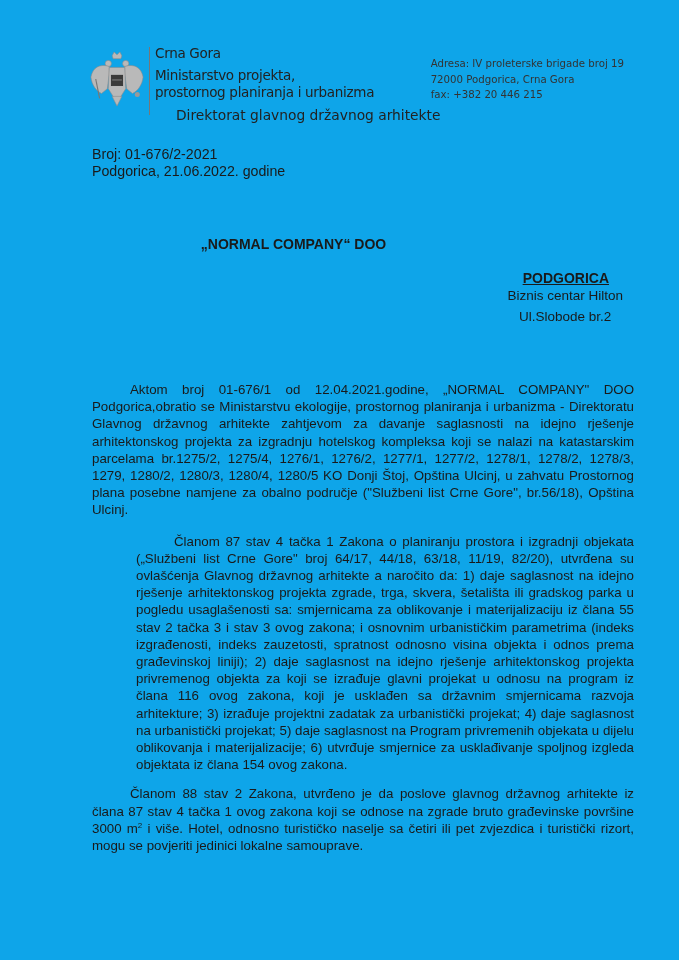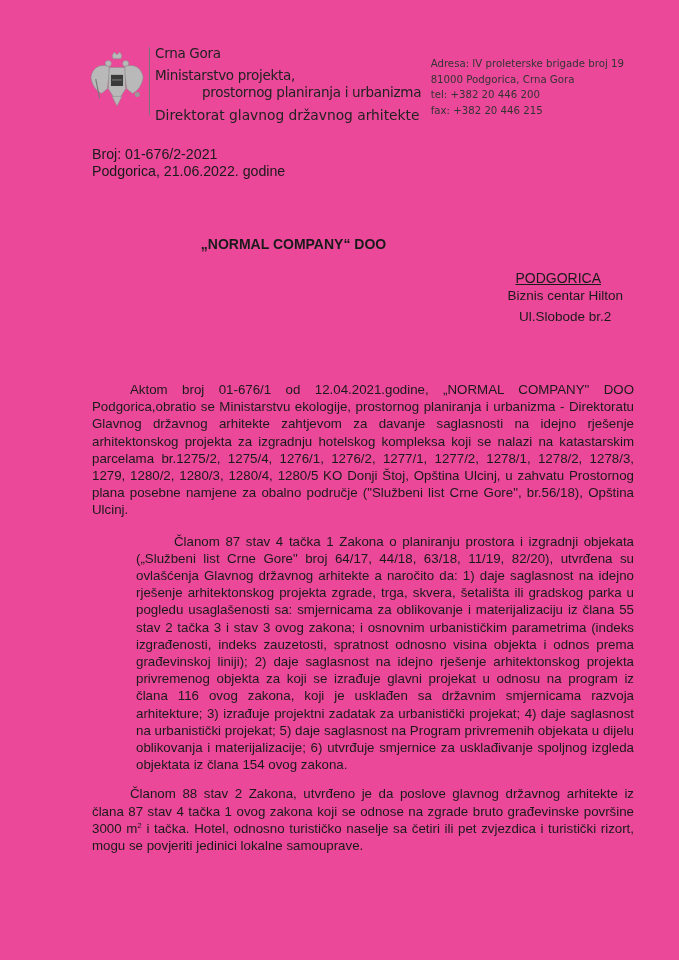--- a/index.html
+++ b/index.html
@@ -1,39 +1,39 @@
 <!DOCTYPE html>
 <html><head>
 <meta charset="utf-8">
 <style>
   html, body { margin: 0; padding: 0; background: #ffffff; }
   body { width: 679px; height: 960px; position: relative; overflow: hidden; color: #1a1a1a; }
-  .page { position: absolute; left: 0; top: 0; width: 679px; height: 960px; background: #ec4899; }
+  .page { position: absolute; left: 0; top: 0; width: 679px; height: 960px; background: #0ea5e9; }
 
   
   .emblem { position: absolute; left: 88px; top: 50px; width: 58px; height: 58px; }
   .header-rule { position: absolute; left: 149px; top: 47px; width: 1px; height: 68px; background: #777; }
   .org { position: absolute; left: 155px; top: 44px; font-family: "DejaVu Sans", sans-serif; color: #222; }
   .org div { white-space: nowrap; letter-spacing: -0.3px; }
   .org .l1 { font-size: 13.5px; line-height: 18px; }
   .org .l2 { font-size: 13.5px; line-height: 17px; margin-top: 5px; }
-  .org .l3 { font-size: 13.5px; line-height: 17px; margin-left: 47px; }
-  .org .l4 { font-size: 13.8px; line-height: 18px; margin-top: 5px; letter-spacing: 0px; }
+  .org .l3 { font-size: 13.5px; line-height: 17px; }
+  .org .l4 { font-size: 13.8px; line-height: 18px; margin-top: 5px; letter-spacing: 0px; margin-left: 21px; }
 
   .address { position: absolute; right: 55px; top: 56px; font-family: "DejaVu Sans", sans-serif; font-size: 10.2px; line-height: 15.5px; color: #333; }
   .address div { white-space: nowrap; }
 
   
   .ref { position: absolute; left: 92px; top: 146px; font-family: "Liberation Sans", sans-serif; font-size: 14.2px; line-height: 17px; color: #1a1a1a; }
   .ref div { white-space: nowrap; }
 
   .recipient { position: absolute; left: 0; width: 555px; top: 236px; text-align: center; font-family: "Liberation Sans", sans-serif; font-weight: bold; font-size: 14px; padding-left: 32px; box-sizing: border-box; }
 
   .addr-block { position: absolute; right: 56px; top: 269px; font-family: "Liberation Sans", sans-serif; font-size: 13.5px; text-align: center; }
-  .addr-block .city { font-weight: normal; text-decoration: underline; font-size: 14px; line-height: 18px; display: block; text-align: center; padding-right: 14px; }
+  .addr-block .city { font-weight: bold; text-decoration: underline; font-size: 14px; line-height: 18px; display: block; text-align: right; padding-right: 14px; }
   .addr-block .line { display: block; line-height: 18px; text-align: right; }
   .addr-block .street { display: block; margin-top: 3px; line-height: 18px; }
 
   
   .body { position: absolute; left: 92px; top: 381px; width: 542px; font-family: "Liberation Sans", sans-serif; font-size: 13.3px; line-height: 17.2px; color: #1a1a1a; text-align: justify; }
   .body p { margin: 0 0 14px 0; text-indent: 38px; }
   .body p.p2 { margin-bottom: 12px; margin-left: 44px; }
   sup { font-size: 8px; line-height: 0; }
 </style>
 </head>
@@ -69,37 +69,36 @@
 
   <div class="org">
     <div class="l1">Crna Gora</div>
     <div class="l2">Ministarstvo projekta,</div>
     <div class="l3">prostornog planiranja i urbanizma</div>
     <div class="l4">Direktorat glavnog državnog arhitekte</div>
   </div>
 
   <div class="address">
     <div>Adresa: IV proleterske brigade broj 19</div>
-    <div>81000 Podgorica, Crna Gora</div>
-    <div>tel: +382 20 446 200</div>
+    <div>72000 Podgorica, Crna Gora</div>
     <div>fax: +382 20 446 215</div>
   </div>
 
   <div class="ref">
     <div>Broj: 01-676/2-2021</div>
     <div>Podgorica, 21.06.2022. godine</div>
   </div>
 
   <div class="recipient">„NORMAL COMPANY“ DOO</div>
 
   <div class="addr-block">
     <span class="city">PODGORICA</span>
     <span class="line">Biznis centar Hilton</span>
     <span class="street">Ul.Slobode br.2</span>
   </div>
 
   <div class="body">
     <p class="p1">Aktom broj 01-676/1 od 12.04.2021.godine, „NORMAL COMPANY" DOO Podgorica,obratio se Ministarstvu ekologije, prostornog planiranja i urbanizma - Direktoratu Glavnog državnog arhitekte zahtjevom za davanje saglasnosti na idejno rješenje arhitektonskog projekta za izgradnju hotelskog kompleksa koji se nalazi na katastarskim parcelama br.1275/2, 1275/4, 1276/1, 1276/2, 1277/1, 1277/2, 1278/1, 1278/2, 1278/3, 1279, 1280/2, 1280/3, 1280/4, 1280/5 KO Donji Štoj, Opština Ulcinj, u zahvatu Prostornog plana posebne namjene za obalno područje ("Službeni list Crne Gore", br.56/18), Opština Ulcinj.</p>
     <p class="p2">Članom 87 stav 4 tačka 1 Zakona o planiranju prostora i izgradnji objekata („Službeni list Crne Gore" broj 64/17, 44/18, 63/18, 11/19, 82/20), utvrđena su ovlašćenja Glavnog državnog arhitekte a naročito da: 1) daje saglasnost na idejno rješenje arhitektonskog projekta zgrade, trga, skvera, šetališta ili gradskog parka u pogledu usaglašenosti sa: smjernicama za oblikovanje i materijalizaciju iz člana 55 stav 2 tačka 3 i stav 3 ovog zakona; i osnovnim urbanističkim parametrima (indeks izgrađenosti, indeks zauzetosti, spratnost odnosno visina objekta i odnos prema građevinskoj liniji); 2) daje saglasnost na idejno rješenje arhitektonskog projekta privremenog objekta za koji se izrađuje glavni projekat u odnosu na program iz člana 116 ovog zakona, koji je usklađen sa državnim smjernicama razvoja arhitekture; 3) izrađuje projektni zadatak za urbanistički projekat; 4) daje saglasnost na urbanistički projekat; 5) daje saglasnost na Program privremenih objekata u dijelu oblikovanja i materijalizacije; 6) utvrđuje smjernice za usklađivanje spoljnog izgleda objektata iz člana 154 ovog zakona.</p>
-    <p class="p3"><span>Članom 88 stav 2 Zakona, utvrđeno je da poslove glavnog državnog arhitekte iz člana 87 stav 4 tačka 1 ovog zakona koji se odnose na zgrade bruto građevinske površine 3000 m</span><sup>2</sup><span> i tačka. Hotel, odnosno turističko naselje sa četiri ili pet zvjezdica i turistički rizort, mogu se povjeriti jedinici lokalne samouprave.</span></p>
+    <p class="p3"><span>Članom 88 stav 2 Zakona, utvrđeno je da poslove glavnog državnog arhitekte iz člana 87 stav 4 tačka 1 ovog zakona koji se odnose na zgrade bruto građevinske površine 3000 m</span><sup>2</sup><span> i više. Hotel, odnosno turističko naselje sa četiri ili pet zvjezdica i turistički rizort, mogu se povjeriti jedinici lokalne samouprave.</span></p>
   </div>
 
 </div>
 
 </body></html>

